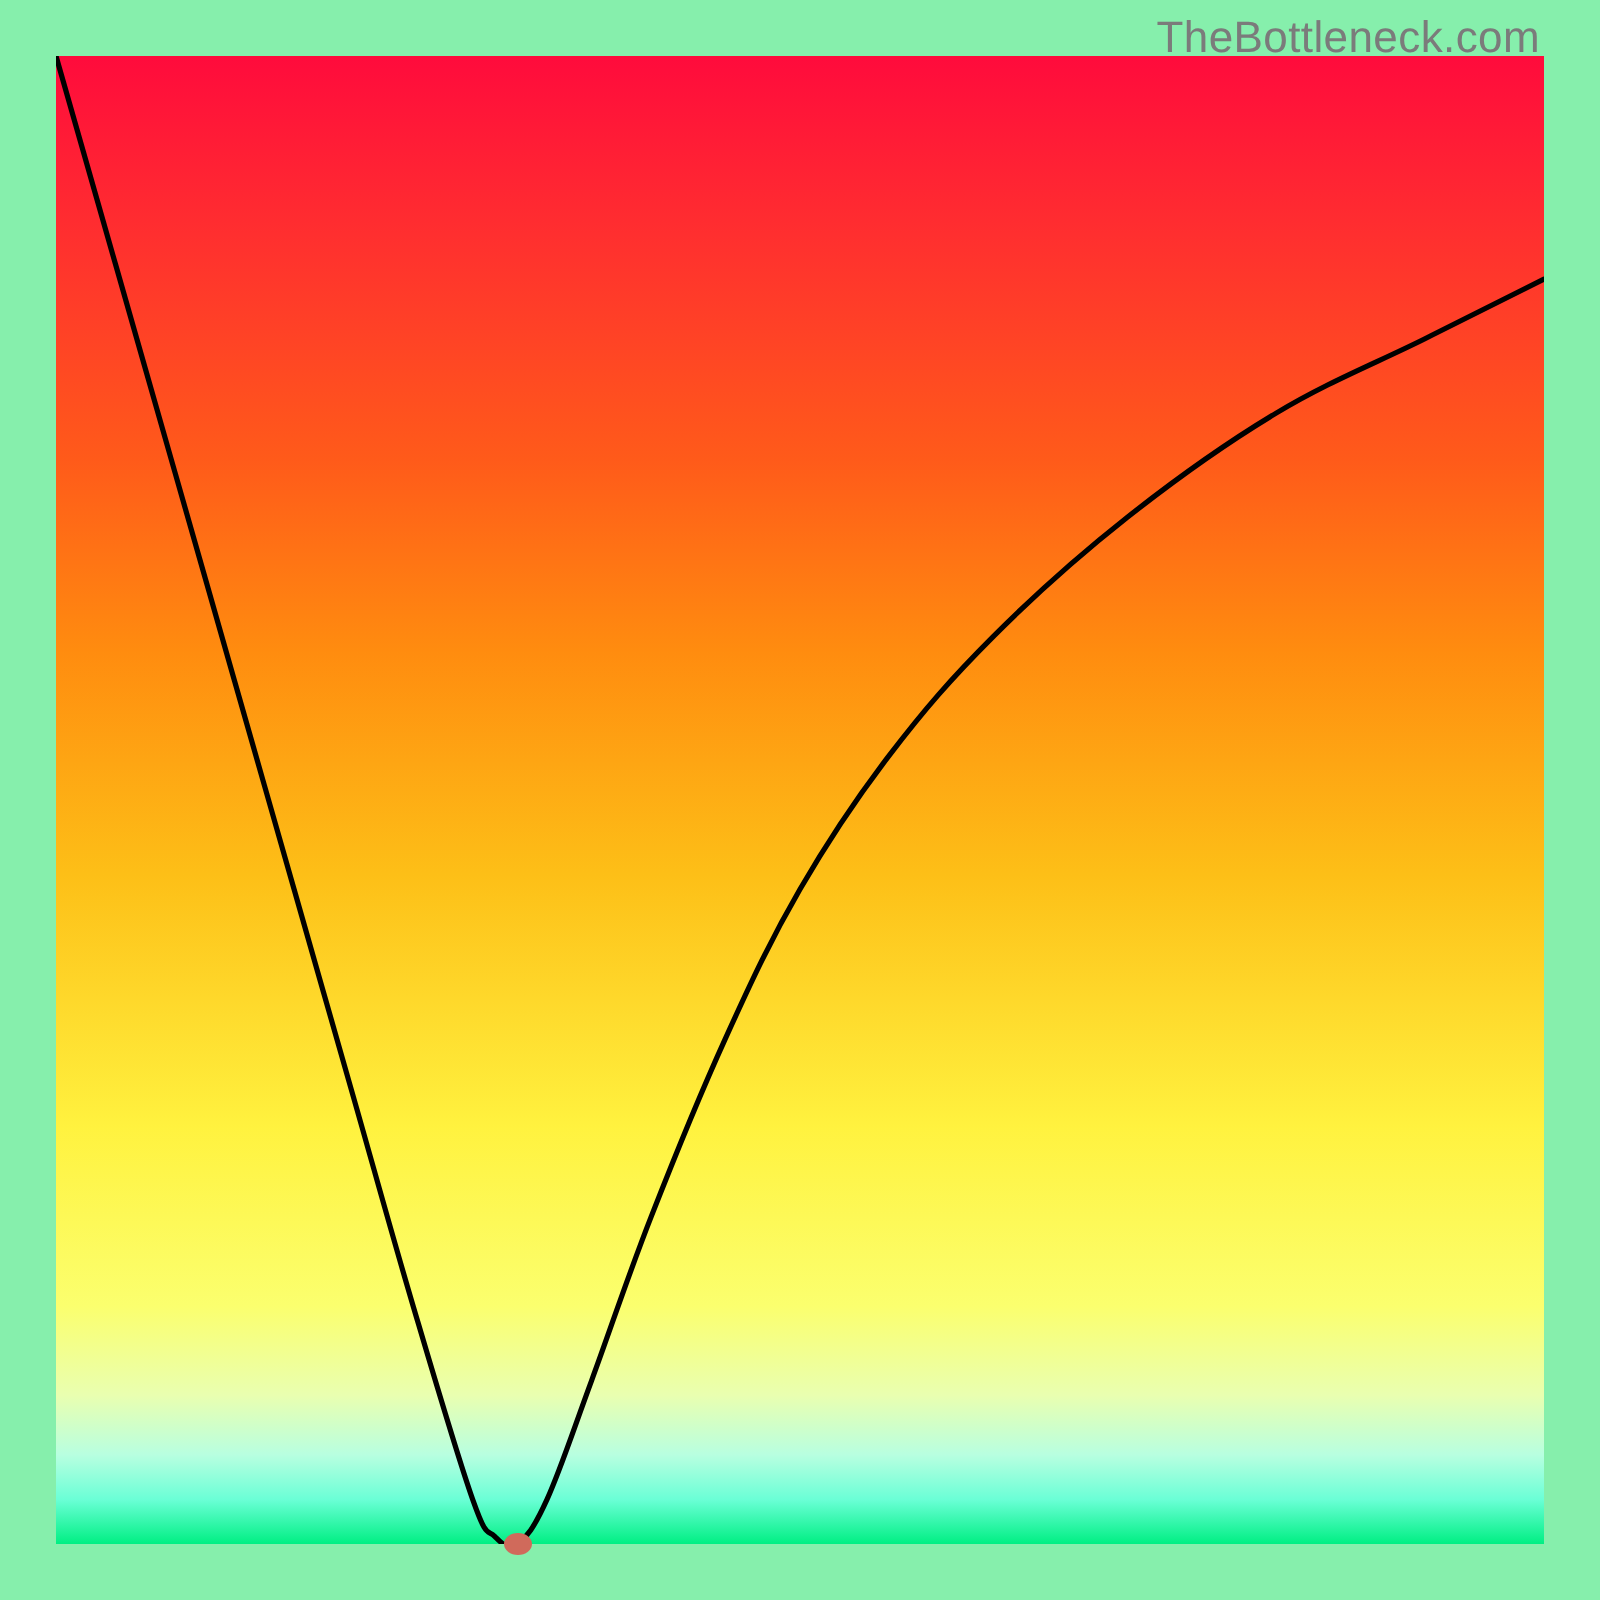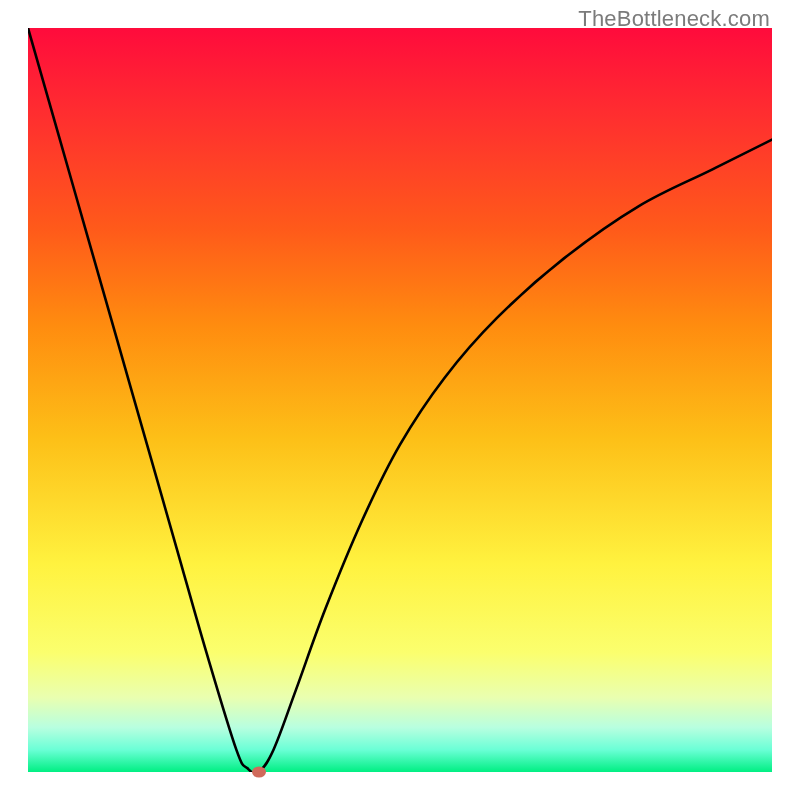--- a/index.html
+++ b/index.html
@@ -1,20 +1,20 @@
 <!DOCTYPE html>
 <html><head>
 <meta charset="utf-8">
 <style>
   * { margin: 0; padding: 0; box-sizing: border-box; }
   html, body { width: 800px; height: 800px; overflow: hidden; background: #000; }
   .frame {
     width: 800px;
     height: 800px;
-    background: #ffffff;
+    background: #86efac;
     position: relative;
   }
   .plot-area {
     position: absolute;
     left: 28px;
     top: 28px;
     width: 744px;
     height: 744px;
     background: linear-gradient(to bottom,
       #ff0b3c 0%,

